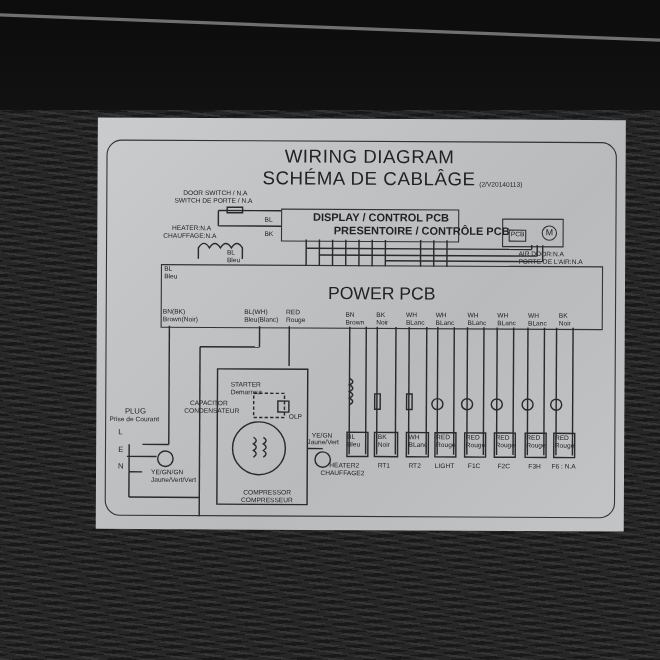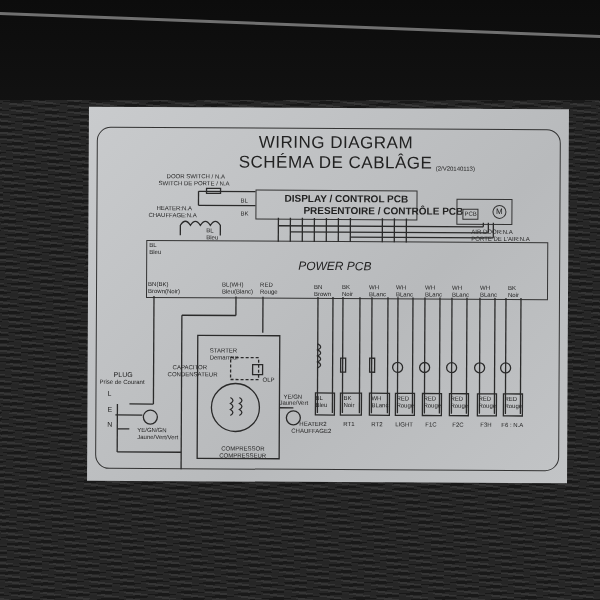--- a/index.html
+++ b/index.html
@@ -51,21 +51,21 @@
   <div class="t med" style="left:196px;top:86px;font-size:10px;">DISPLAY / CONTROL  PCB</div>
   <div class="t med" style="left:175px;top:98px;font-size:10px;margin-left:40px;">PRESENTOIRE / CONTRÔLE  PCB</div>
 
   <div class="box" style="left:368px;top:90px;width:54px;height:24px;"></div>
   <div class="t small" style="left:374px;top:100px;border:1px solid #333;padding:1px;">PCB</div>
   <div class="t small" style="left:404px;top:96px;width:12px;height:12px;border:1.5px solid #333;border-radius:50%;text-align:center;line-height:12px;font-size:8px;">M</div>
   <div class="t small" style="left:383px;top:120px;">AIR DOOR:N.A</div>
   <div class="t small" style="left:383px;top:127px;">PORTE DE L'AIR:N.A</div>
 
   <div class="box" style="left:58px;top:133px;width:400px;height:56px;"></div>
-  <div class="t" style="left:210px;top:152px;font-size:12px;font-style:italic;">POWER PCB</div>
+  <div class="t" style="left:210px;top:152px;font-size:16px;">POWER PCB</div>
   <div class="t small" style="left:61px;top:135px;width:18px;white-space:normal;">BL Bleu</div>
 
   <div class="t small" style="left:60px;top:174px;"><span>BN(BK)</span><br><span>Brown(Noir)</span></div>
   <div class="t small" style="left:134px;top:174px;"><span>BL(WH)</span><br><span>Bleu(Blanc)</span></div>
   <div class="t small" style="left:172px;top:174px;"><span>RED</span><br><span>Rouge</span></div>
 
   <div class="t small" style="left:226px;top:176px;"><span>BN</span><br><span>Brown</span></div>
   <div class="t small" style="left:254px;top:176px;"><span>BK</span><br><span>Noir</span></div>
   <div class="t small" style="left:281px;top:176px;"><span>WH</span><br><span>BLanc</span></div>
   <div class="t small" style="left:308px;top:176px;"><span>WH</span><br><span>BLanc</span></div>

